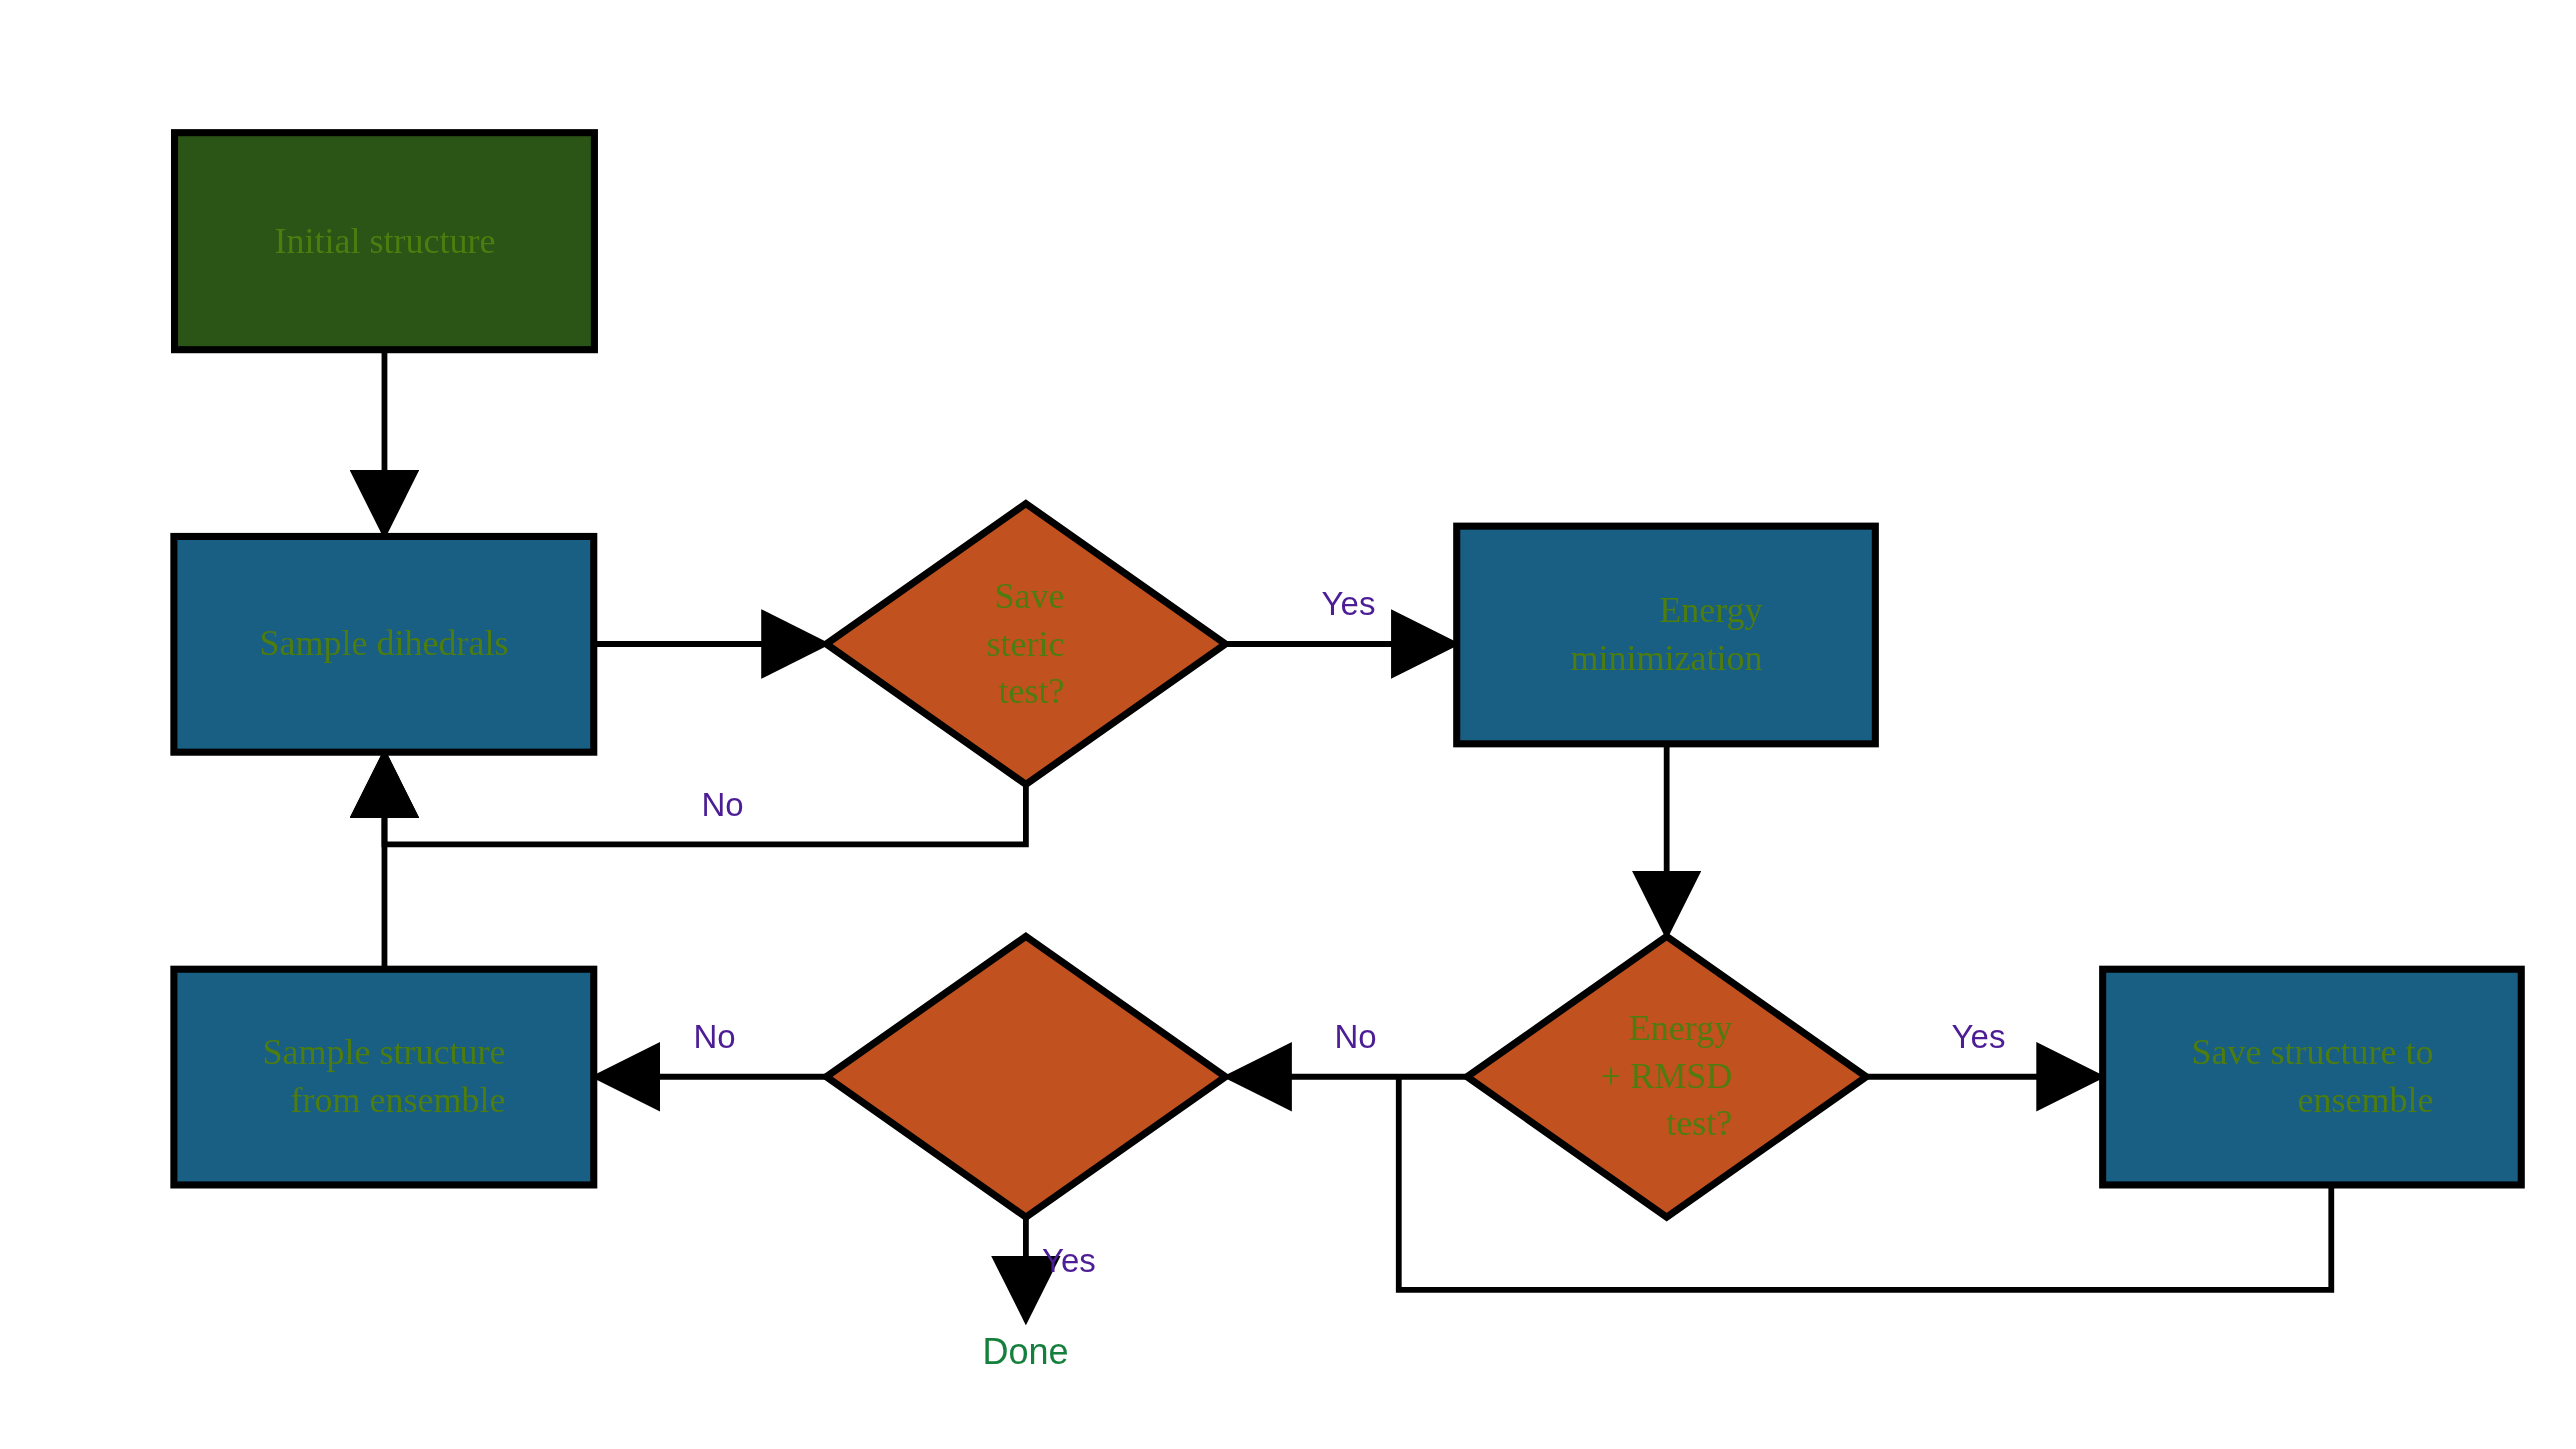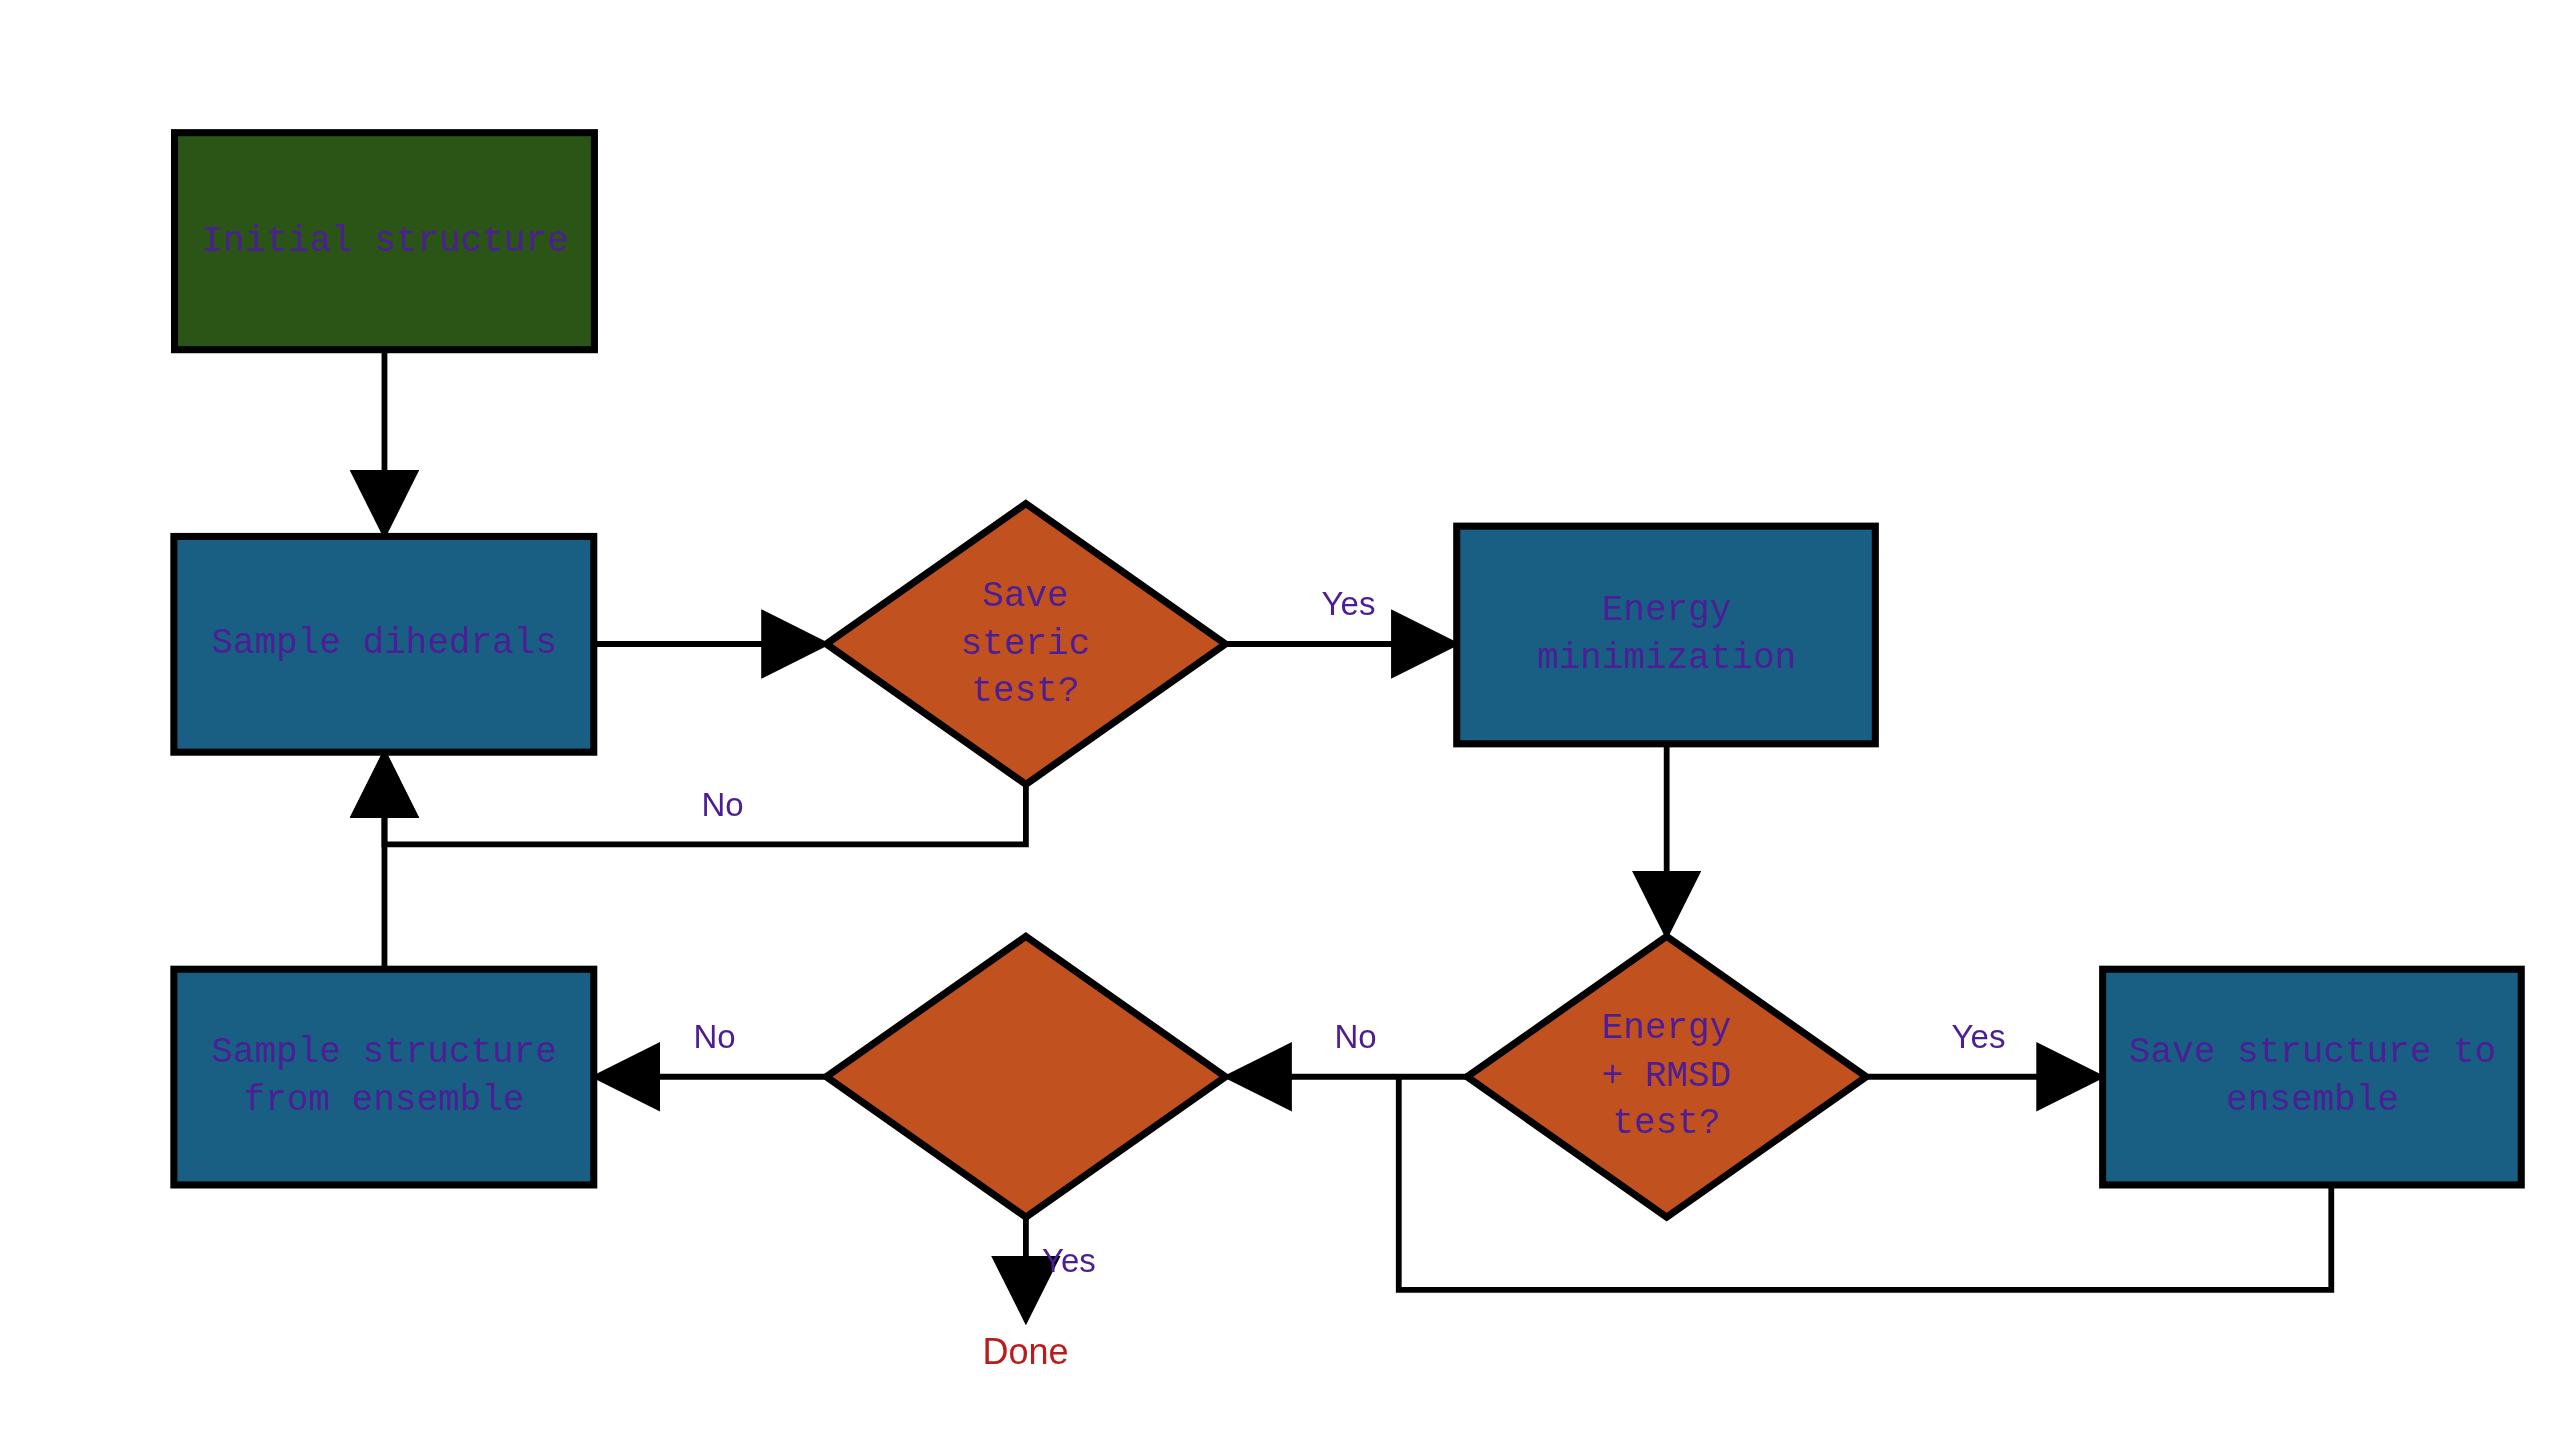--- a/index.html
+++ b/index.html
@@ -20,40 +20,40 @@
     left: 0;
     top: 0;
     width: 2576px;
     height: 1449px;
   }
   .node-text {
     position: absolute;
     display: flex;
     align-items: center;
     justify-content: center;
-    text-align: center;
-    color: #4c1d95;
-    font-family: Liberation Mono, monospace;
+    text-align: right;
+    color: #4d7c0f;
+    font-family: Liberation Serif, serif;
     font-size: 36px;
     line-height: 1.32;
     white-space: pre-line;
     pointer-events: none;
   }
   .edge-label {
     position: absolute;
     color: #4c1d95;
     font-family: "Liberation Sans", sans-serif;
     font-size: 33px;
     line-height: 1.1;
     white-space: nowrap;
     text-align: center;
   }
   .terminal-label {
     position: absolute;
-    color: #b91c1c;
+    color: #15803d;
     font-family: "Liberation Sans", sans-serif;
     font-size: 36px;
     line-height: 1.1;
     white-space: nowrap;
     text-align: center;
   }
 </style>
 </head>
 <body>
 

